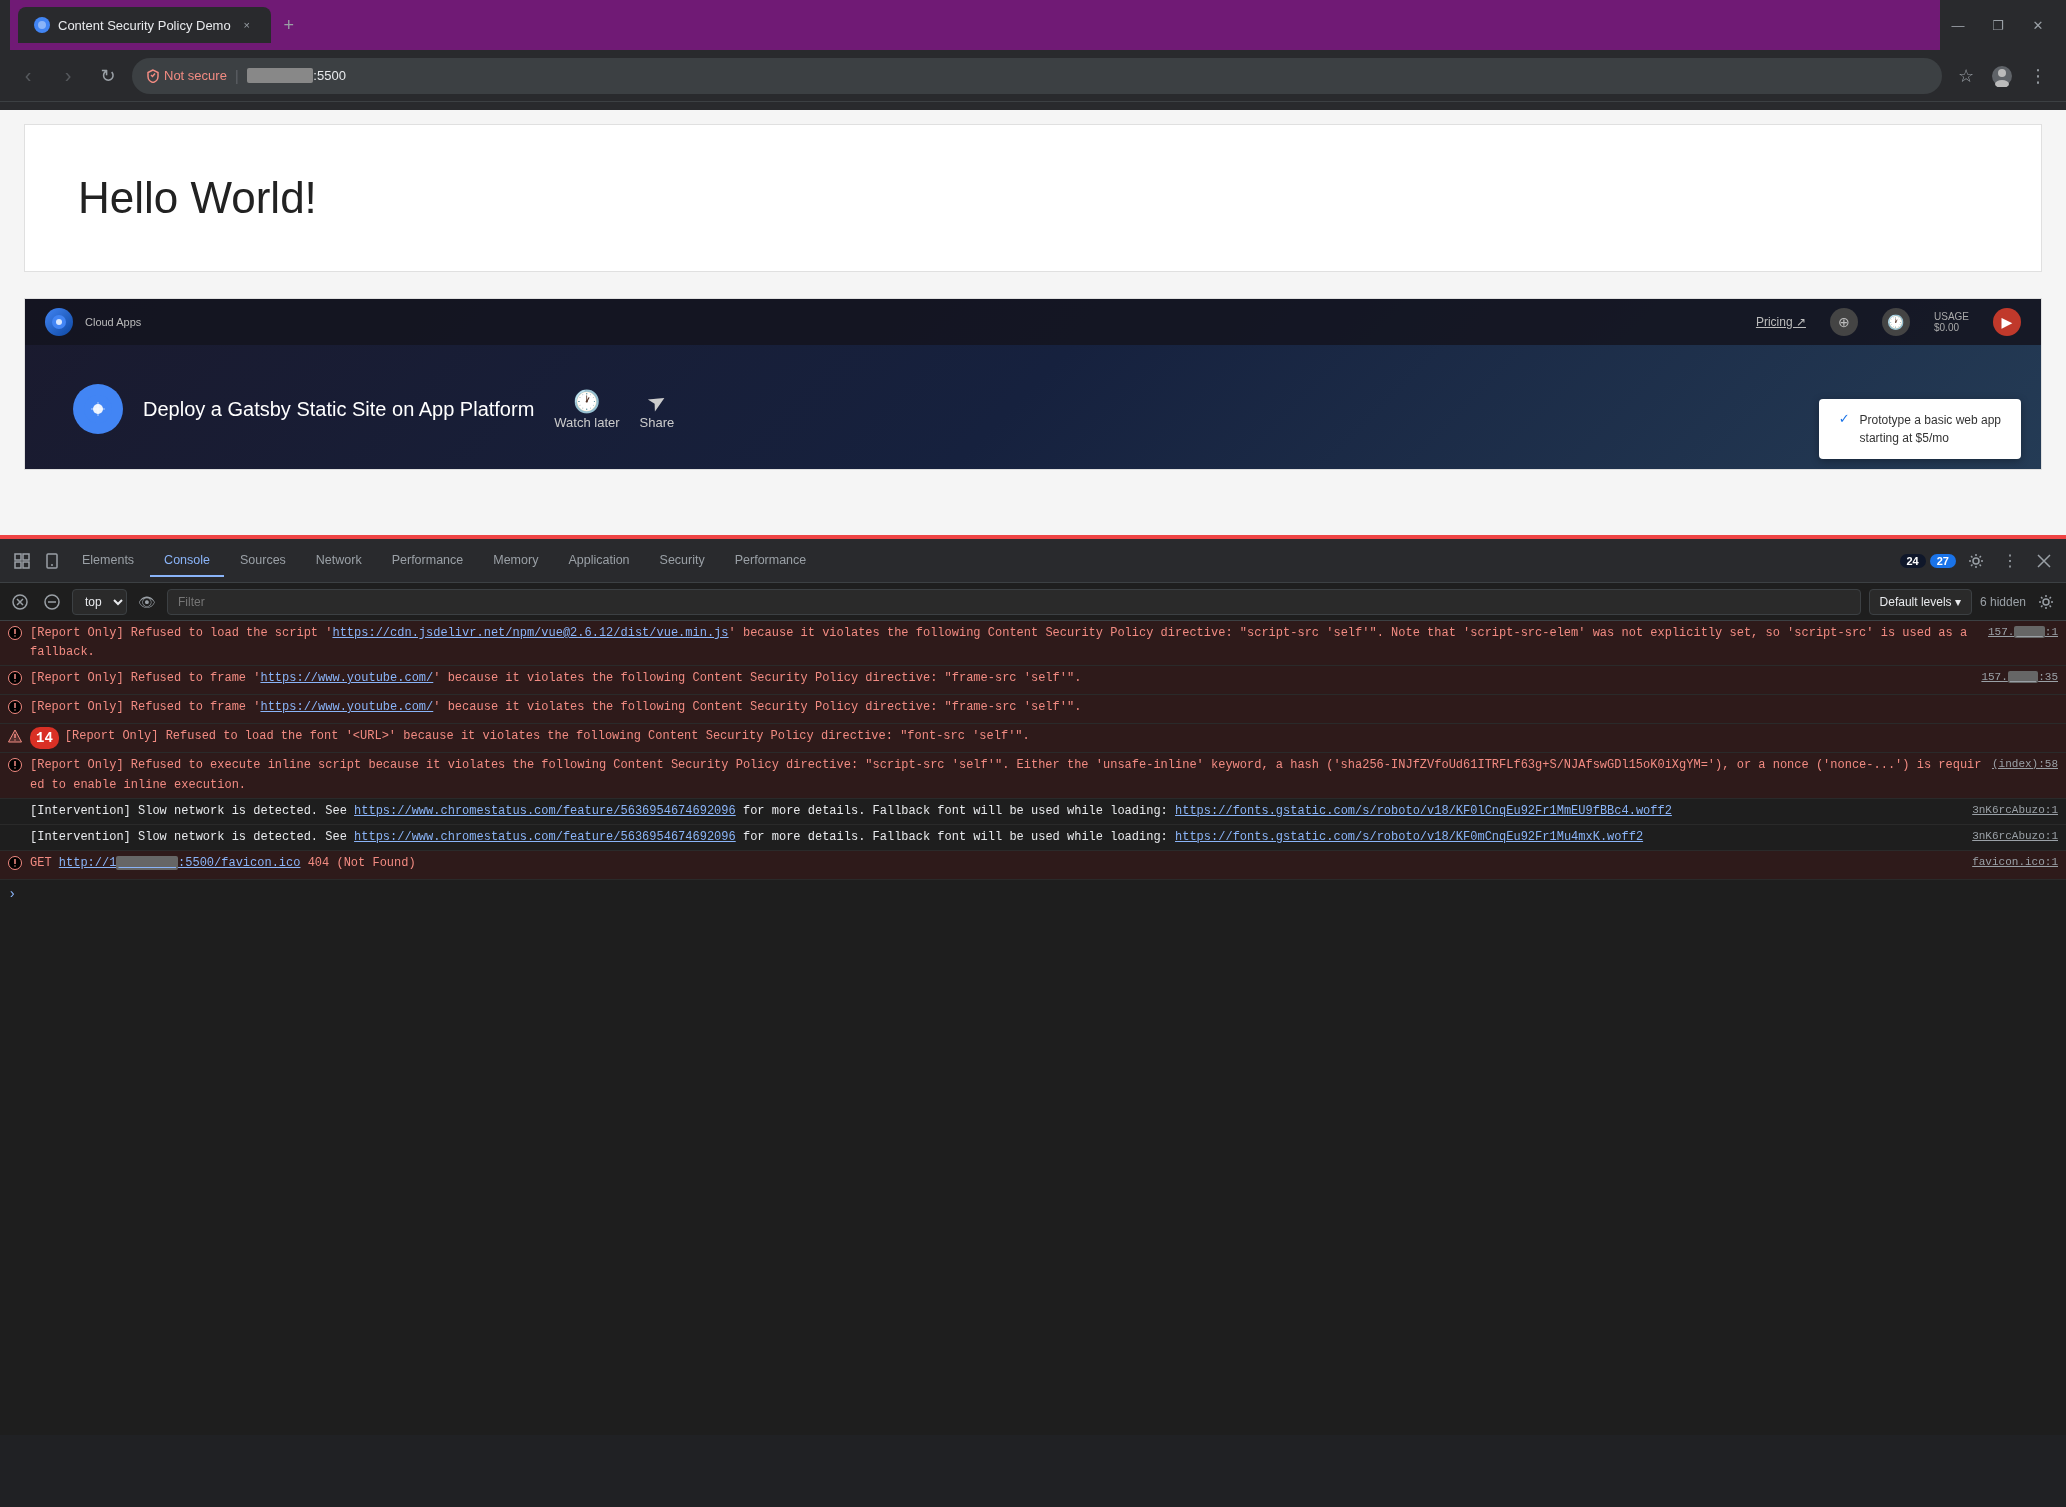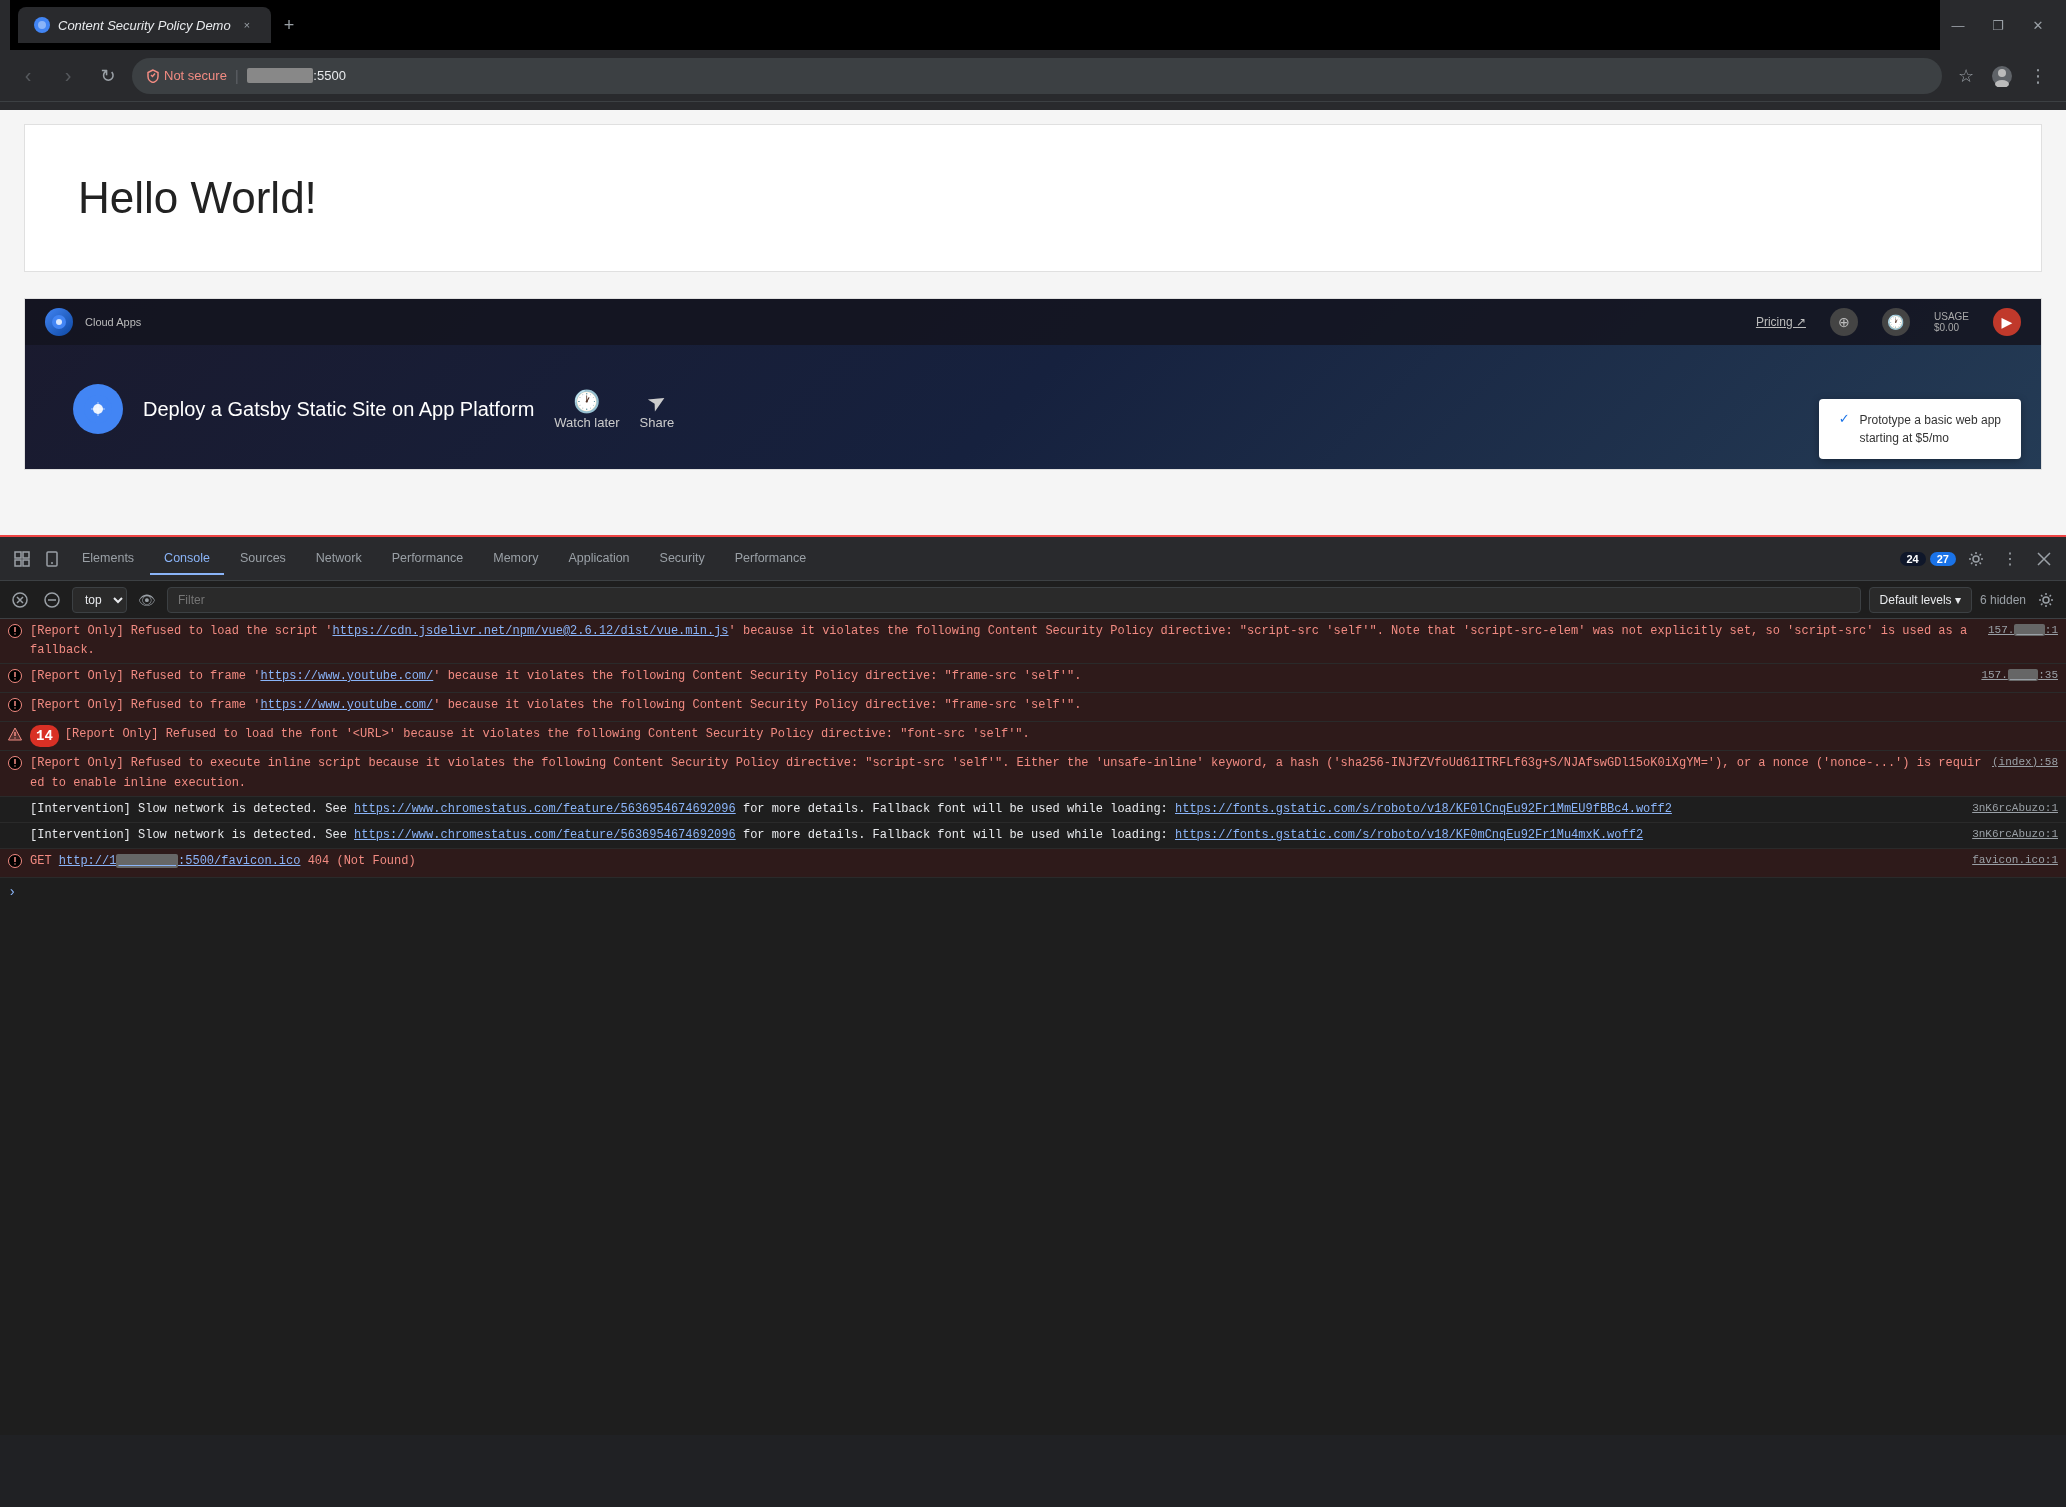--- a/index.html
+++ b/index.html
@@ -1,21 +1,21 @@
 <!DOCTYPE html>
 <html><head>
   <meta charset="utf-8">
   <style>
     * { box-sizing: border-box; margin: 0; padding: 0; }
     body { font-family: 'Segoe UI', Arial, sans-serif; background: #202124; color: #e8eaed; height: 1507px; overflow: hidden; }
 
     
     .browser-chrome { background: #292a2d; height: 110px; }
     .title-bar { background: #292a2d; height: 50px; display: flex; align-items: center; padding: 0 10px; gap: 8px; }
-    .tab-bar { display: flex; align-items: center; height: 40px; background: #000000; padding: 0 8px; font-style: italic; }
+    .tab-bar { display: flex; align-items: center; height: 40px; background: #701a75; padding: 0 8px; }
     .tab { background: #292a2d; border-radius: 8px 8px 0 0; padding: 0 16px; height: 36px; display: flex; align-items: center; gap: 8px; font-size: 13px; color: #e8eaed; min-width: 200px; }
     .tab-icon { width: 16px; height: 16px; border-radius: 50%; background: #4285f4; display: flex; align-items: center; justify-content: center; font-size: 10px; }
     .tab-close { width: 16px; height: 16px; border-radius: 50%; display: flex; align-items: center; justify-content: center; font-size: 11px; color: #9aa0a6; cursor: pointer; }
     .new-tab-btn { width: 28px; height: 28px; border-radius: 50%; display: flex; align-items: center; justify-content: center; color: #9aa0a6; font-size: 18px; cursor: pointer; margin-left: 4px; }
     .win-controls { margin-left: auto; display: flex; gap: 20px; padding-right: 8px; }
     .win-control { font-size: 13px; color: #9aa0a6; cursor: pointer; width: 20px; text-align: center; }
 
     .nav-bar { background: #292a2d; height: 52px; display: flex; align-items: center; padding: 0 12px; gap: 8px; border-bottom: 1px solid #3c4043; }
     .nav-btn { width: 32px; height: 32px; border-radius: 50%; display: flex; align-items: center; justify-content: center; color: #9aa0a6; font-size: 16px; cursor: pointer; }
     .nav-btn.disabled { opacity: 0.4; }
@@ -26,21 +26,21 @@
 
     
     .page-content { background: #f5f5f5; height: 425px; overflow: hidden; }
     .hello-world { font-size: 42px; font-weight: 400; color: #1a1a1a; padding: 20px 10px; }
     .yt-embed { height: 170px; background: linear-gradient(to right, #1a1a2e, #16213e, #0f3460); display: flex; align-items: center; padding: 28px; gap: 20px; position: relative; overflow: hidden; }
     .yt-logo { width: 50px; height: 50px; border-radius: 50%; background: #4285f4; display: flex; align-items: center; justify-content: center; font-size: 22px; flex-shrink: 0; }
     .yt-overlay { position: absolute; right: 20px; bottom: 10px; background: white; border-radius: 4px; padding: 12px 20px; font-size: 13px; color: #333; box-shadow: 0 2px 8px rgba(0,0,0,0.3); }
     .yt-overlay-check { color: #1a73e8; margin-right: 6px; }
 
     
-    .devtools { background: #1e1e1e; height: 900px; border-top: 2px solid #ef4444; }
+    .devtools { background: #1e1e1e; height: 900px; border-top: 4px solid #ef4444; }
     .devtools-tabs { background: #292a2d; height: 44px; display: flex; align-items: center; padding: 0 8px; border-bottom: 1px solid #3c4043; gap: 2px; }
     .devtools-tab { padding: 8px 14px; font-size: 12.5px; color: #9aa0a6; cursor: pointer; border-bottom: 2px solid transparent; }
     .devtools-tab.active { color: #8ab4f8; border-bottom: 2px solid #8ab4f8; }
     .dt-icon-btn { width: 28px; height: 28px; border-radius: 4px; display: flex; align-items: center; justify-content: center; cursor: pointer; color: #9aa0a6; font-size: 14px; }
     .devtools-tab-space { flex: 1; }
 
     .badge { border-radius: 10px; padding: 1px 7px; font-size: 11px; font-weight: 600; }
     .badge-red { background: #0f172a; color: white; }
     .badge-blue { background: #1a73e8; color: white; }
 

